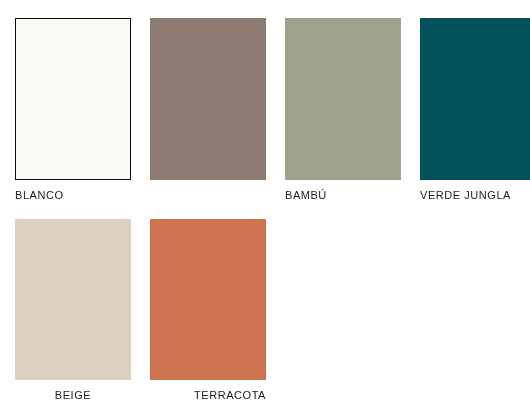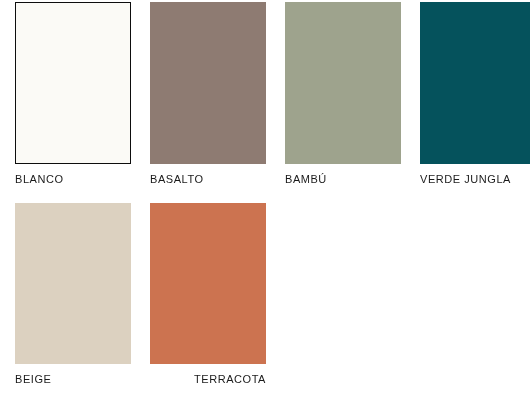--- a/index.html
+++ b/index.html
@@ -12,21 +12,21 @@
     background: #ffffff;
     font-family: "Liberation Sans", sans-serif;
     overflow: hidden;
   }
 
   #palette-board {
     position: relative;
     width: 530px;
     height: 413px;
     box-sizing: border-box;
-    padding: 2px 0 0 15px;
+    padding: 18px 0 0 15px;
   }
 
   .swatch-grid {
     display: grid;
     grid-template-columns: repeat(4, 116px);
     column-gap: 19px;
     row-gap: 17px;
   }
 
   .swatch-cell {
@@ -68,36 +68,35 @@
 <div id="palette-board" style="background: rgb(255, 255, 255);">
   <div class="swatch-grid">
 
     <div class="swatch-cell row-top">
       <span class="swatch-chip has-outline" style="background-color: rgb(251, 250, 246);"></span>
       <div class="swatch-label" style="color: rgb(26, 26, 26);">BLANCO</div>
     </div>
 
     <div class="swatch-cell row-top">
       <span class="swatch-chip" style="background-color: rgb(142, 123, 114);"></span>
-      <div class="swatch-label" style="color: rgb(26, 26, 26);">BASALTO</div>
     </div>
 
     <div class="swatch-cell row-top">
       <span class="swatch-chip" style="background-color: rgb(158, 163, 141);"></span>
       <div class="swatch-label" style="color: rgb(26, 26, 26);">BAMBÚ</div>
     </div>
 
     <div class="swatch-cell row-top">
       <span class="swatch-chip" style="background-color: rgb(5, 82, 92);"></span>
       <div class="swatch-label" style="color: rgb(26, 26, 26);">VERDE JUNGLA</div>
     </div>
 
     <div class="swatch-cell row-bottom">
       <span class="swatch-chip" style="background-color: rgb(220, 209, 192);"></span>
-      <div class="swatch-label" style="color: rgb(26, 26, 26);">BEIGE</div>
+      <div class="swatch-label" style="color: rgb(26, 26, 26); text-align: center;">BEIGE</div>
     </div>
 
     <div class="swatch-cell row-bottom">
       <span class="swatch-chip" style="background-color: rgb(204, 115, 80);"></span>
       <div class="swatch-label" style="color: rgb(26, 26, 26); text-align: right;">TERRACOTA</div>
     </div>
 
 
     <div class="swatch-cell row-bottom is-empty">
       <span class="swatch-chip"></span>

